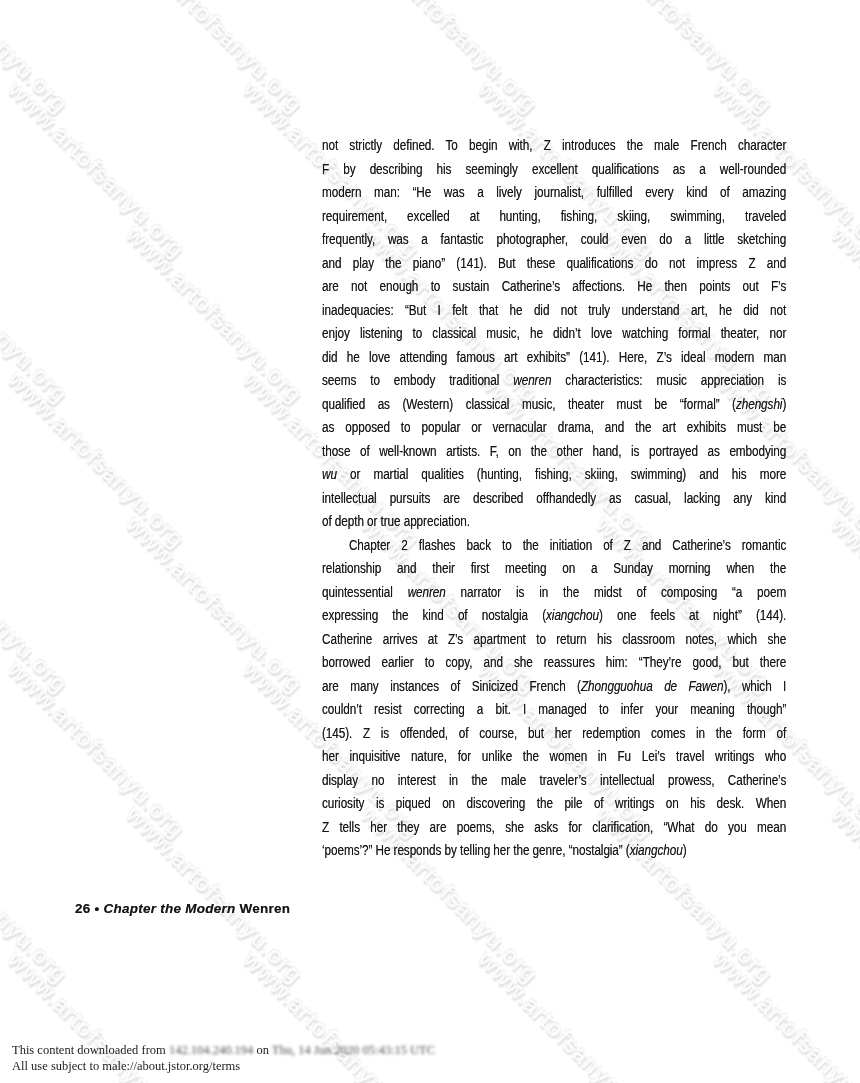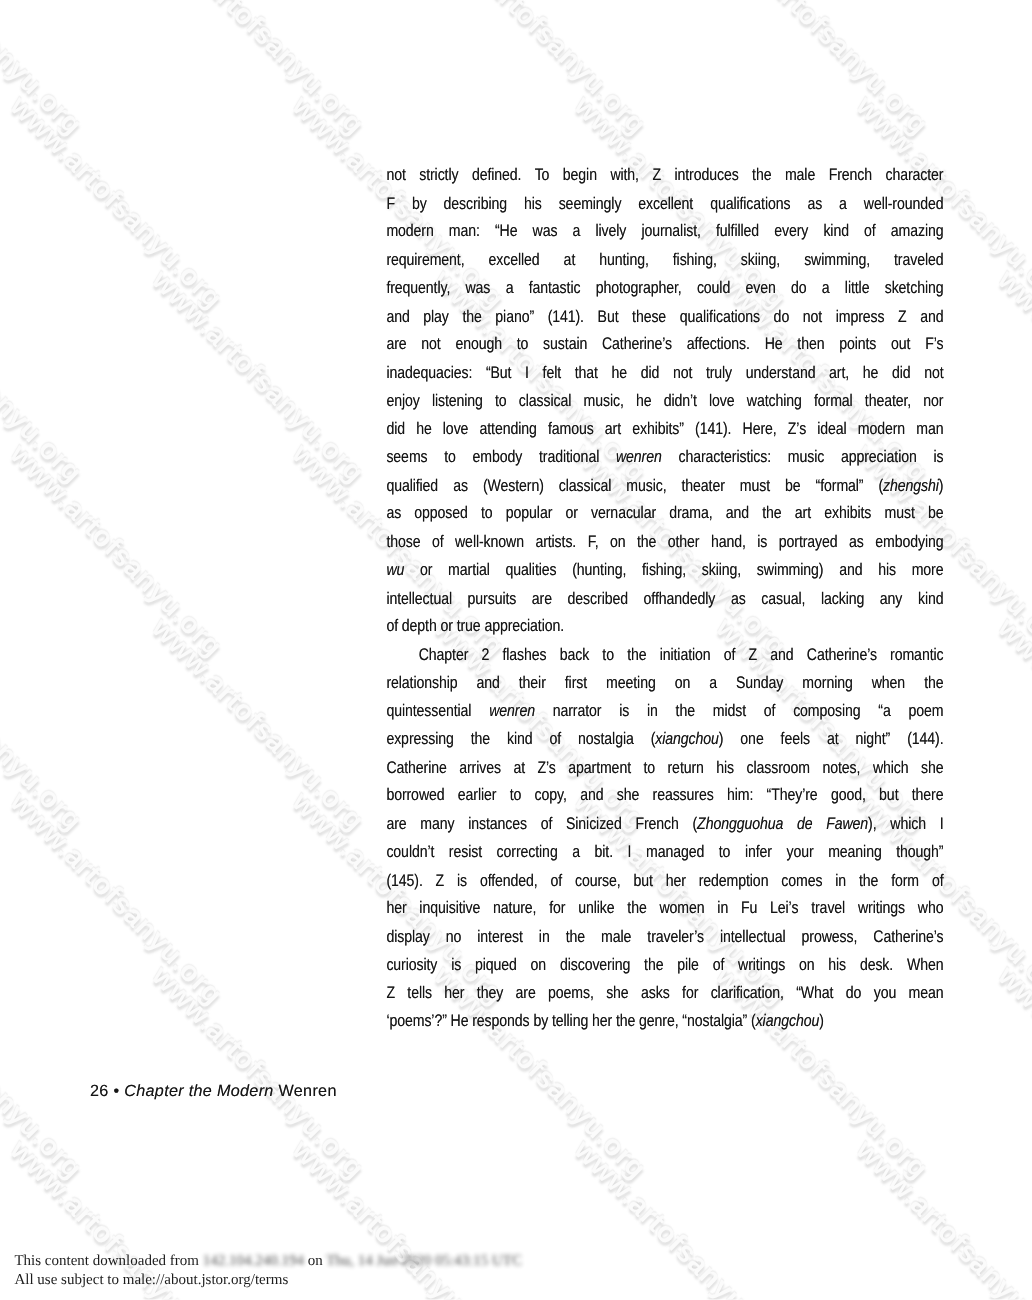--- a/index.html
+++ b/index.html
@@ -31,21 +31,21 @@
     transform:scaleX(0.841); transform-origin:0 0;
     font-size:14px; line-height:23.5px; letter-spacing:-0.1px;
     color:#151515;
     text-shadow:0 0 0.4px rgba(0,0,0,0.55); 
     z-index:1;
   }
   .line { text-align:justify; text-align-last:justify; height:23.5px; overflow:visible; }
   .line.pl-last { text-align-last:left; }
   .line.indent { text-indent:32px; }
   .it { font-style:italic; }
-  .bd { font-weight:400; }
+  .bd { font-weight:700; }
 
   
   .running-footer {
     position:absolute; left:75px; top:901px;
     font-size:13.5px; font-weight:700; letter-spacing:0.25px;
     color:#151515;
     text-shadow:0 0 0.4px rgba(0,0,0,0.55);
     z-index:1;
   }
 

